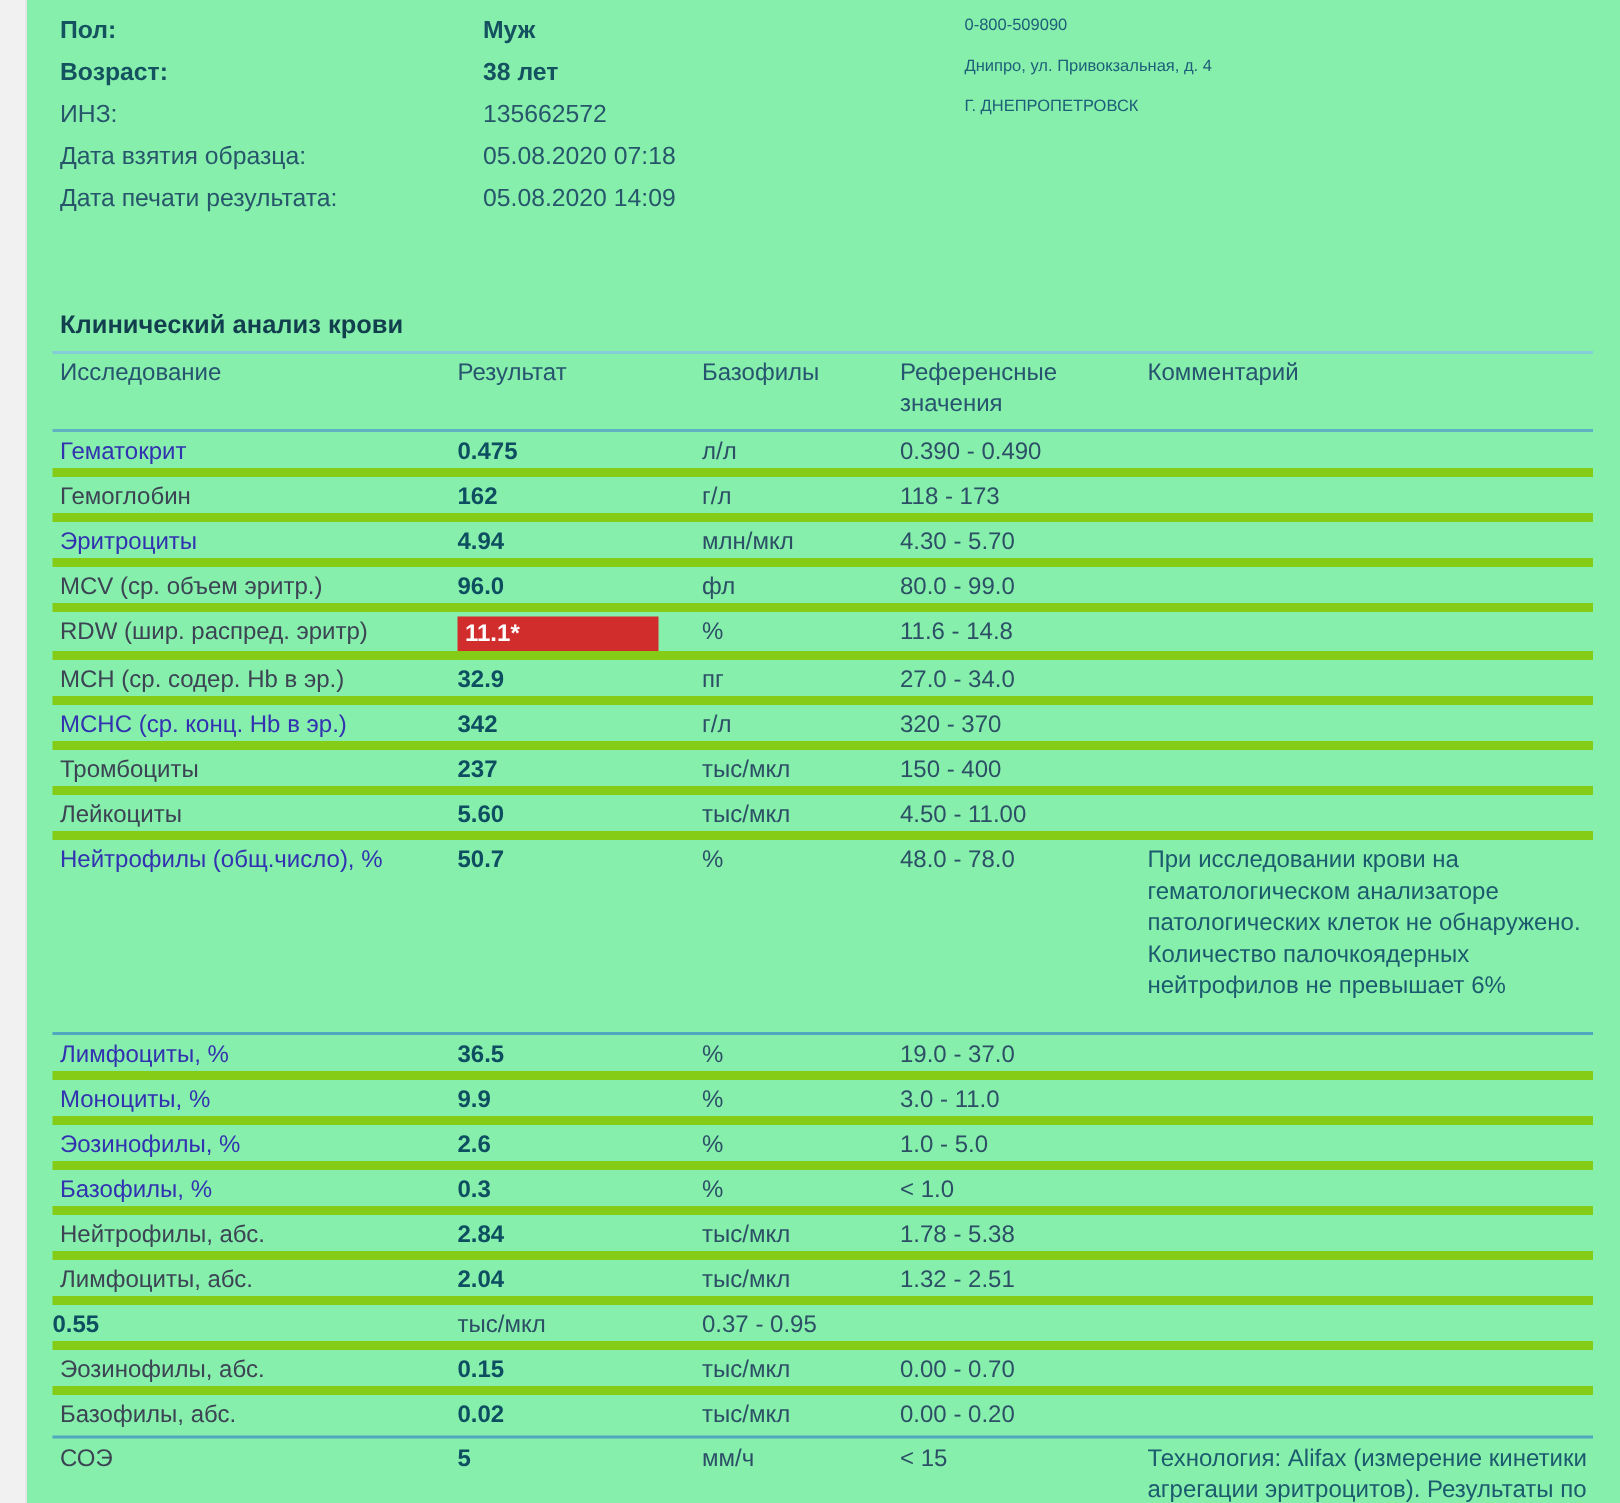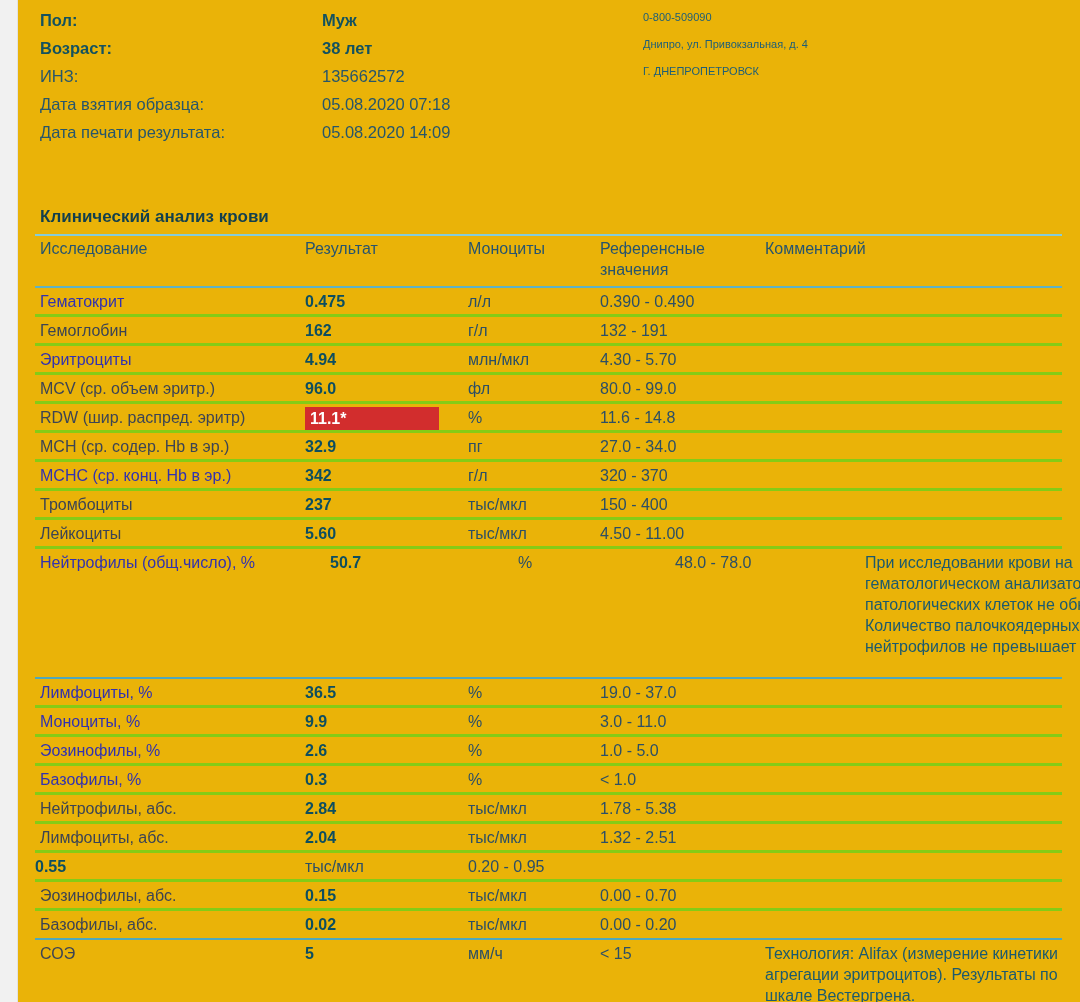--- a/index.html
+++ b/index.html
@@ -1,17 +1,17 @@
 <!DOCTYPE html>
 <html><head>
 <meta charset="utf-8">
 <style>
   html,body{margin:0;padding:0;background:#fff;}
   .page{
-    position:relative;width:1080px;height:1002px;overflow:hidden;background:#eab308;
+    position:relative;width:1080px;height:1002px;overflow:hidden;background:#86efac;
     font-family:"Liberation Sans", sans-serif;
   }
   .left-strip{
     position:absolute;left:0;top:0;width:17px;height:1002px;
     background:#f1f1f1;border-right:1px solid #e2e2e2;
   }
   
   .patient-block{position:absolute;left:40px;top:6px;width:560px;}
   .field-row{display:flex;line-height:28px;font-size:16.5px;color:#27566b;}
   .field-row .field-label{width:282px;flex:0 0 282px;}
@@ -23,21 +23,21 @@
     position:absolute;left:35px;top:207px;width:1027px;
     font-size:17px;font-weight:bold;color:#123f4d;
     padding:0 0 7px 5px;border-bottom:2px solid #85ccd9;box-sizing:border-box;
   }
   
   .rtable{position:absolute;left:35px;top:234px;width:1027px;}
   .grid{display:grid;grid-template-columns:270px 163px 132px 165px 297px;}
   .thead{border-bottom:2px solid #5fb2c4;padding:4px 0 6px 0;}
   .thead .hcell{font-size:16px;line-height:21px;color:#27546e;}
   .thead .hcell.first{padding-left:5px;}
-  .row{border-bottom:3px solid #84cc16;min-height:29px;align-items:start;padding-top:3px;box-sizing:border-box;}
+  .row{border-bottom:6px solid #84cc16;min-height:29px;align-items:start;padding-top:3px;box-sizing:border-box;}
   .row.strong{border-bottom:2px solid #4fa8bd;}
   .cell{font-size:16px;line-height:21px;}
   .c-name{color:#3c4454;padding-left:5px;padding-right:6px;}
   .c-name.link{color:#3232b0;}
   .c-result{font-weight:bold;color:#0d4e60;}
   .c-result .flagged{display:inline-block;background:#d22d2d;color:#ffffff;min-width:124px;padding:1px 5px;}
   .c-units{color:#2c4f66;}
   .c-ref{color:#2c4f66;padding-right:8px;}
   .c-comment{color:#1c5a6e;padding-right:4px;}
 </style>
@@ -79,38 +79,38 @@
     <div>Днипро, ул. Привокзальная, д. 4</div>
     <div>Г. ДНЕПРОПЕТРОВСК</div>
   </div>
 
   <div class="section-title">Клинический анализ крови</div>
 
   <div class="rtable">
     <div class="grid thead">
       <div class="hcell first">Исследование</div>
       <div class="hcell">Результат</div>
-      <div class="hcell">Моноциты</div>
+      <div class="hcell">Базофилы</div>
       <div class="hcell">Референсные значения</div>
       <div class="hcell">Комментарий</div>
     </div>
     <div>
   <div class="grid row">
     <div class="cell c-name link">Гематокрит</div>
     <div class="cell c-result"><span>0.475</span></div>
     <div class="cell c-units">л/л</div>
     <div class="cell c-ref">0.390 - 0.490</div>
     <div class="cell c-comment"></div>
   </div>
 
   <div class="grid row">
     <div class="cell c-name">Гемоглобин</div>
     <div class="cell c-result"><span>162</span></div>
     <div class="cell c-units">г/л</div>
-    <div class="cell c-ref">132 - 191</div>
+    <div class="cell c-ref">118 - 173</div>
     <div class="cell c-comment"></div>
   </div>
 
   <div class="grid row">
     <div class="cell c-name link">Эритроциты</div>
     <div class="cell c-result"><span>4.94</span></div>
     <div class="cell c-units">млн/мкл</div>
     <div class="cell c-ref">4.30 - 5.70</div>
     <div class="cell c-comment"></div>
   </div>
@@ -156,21 +156,21 @@
   </div>
 
   <div class="grid row">
     <div class="cell c-name">Лейкоциты</div>
     <div class="cell c-result"><span>5.60</span></div>
     <div class="cell c-units">тыс/мкл</div>
     <div class="cell c-ref">4.50 - 11.00</div>
     <div class="cell c-comment"></div>
   </div>
 
-  <div class="grid row strong" style="min-height: 130px; gap: 25px;">
+  <div class="grid row strong" style="min-height: 130px;">
     <div class="cell c-name link">Нейтрофилы (общ.число), %</div>
     <div class="cell c-result"><span>50.7</span></div>
     <div class="cell c-units">%</div>
     <div class="cell c-ref">48.0 - 78.0</div>
     <div class="cell c-comment">При исследовании крови на гематологическом анализаторе патологических клеток не обнаружено. Количество палочкоядерных нейтрофилов не превышает 6%</div>
   </div>
 
   <div class="grid row">
     <div class="cell c-name link">Лимфоциты, %</div>
     <div class="cell c-result"><span>36.5</span></div>
@@ -215,21 +215,21 @@
     <div class="cell c-name">Лимфоциты, абс.</div>
     <div class="cell c-result"><span>2.04</span></div>
     <div class="cell c-units">тыс/мкл</div>
     <div class="cell c-ref">1.32 - 2.51</div>
     <div class="cell c-comment"></div>
   </div>
 
   <div class="grid row">
     <div class="cell c-result"><span>0.55</span></div>
     <div class="cell c-units">тыс/мкл</div>
-    <div class="cell c-ref">0.20 - 0.95</div>
+    <div class="cell c-ref">0.37 - 0.95</div>
     <div class="cell c-comment"></div>
   </div>
 
   <div class="grid row">
     <div class="cell c-name">Эозинофилы, абс.</div>
     <div class="cell c-result"><span>0.15</span></div>
     <div class="cell c-units">тыс/мкл</div>
     <div class="cell c-ref">0.00 - 0.70</div>
     <div class="cell c-comment"></div>
   </div>

